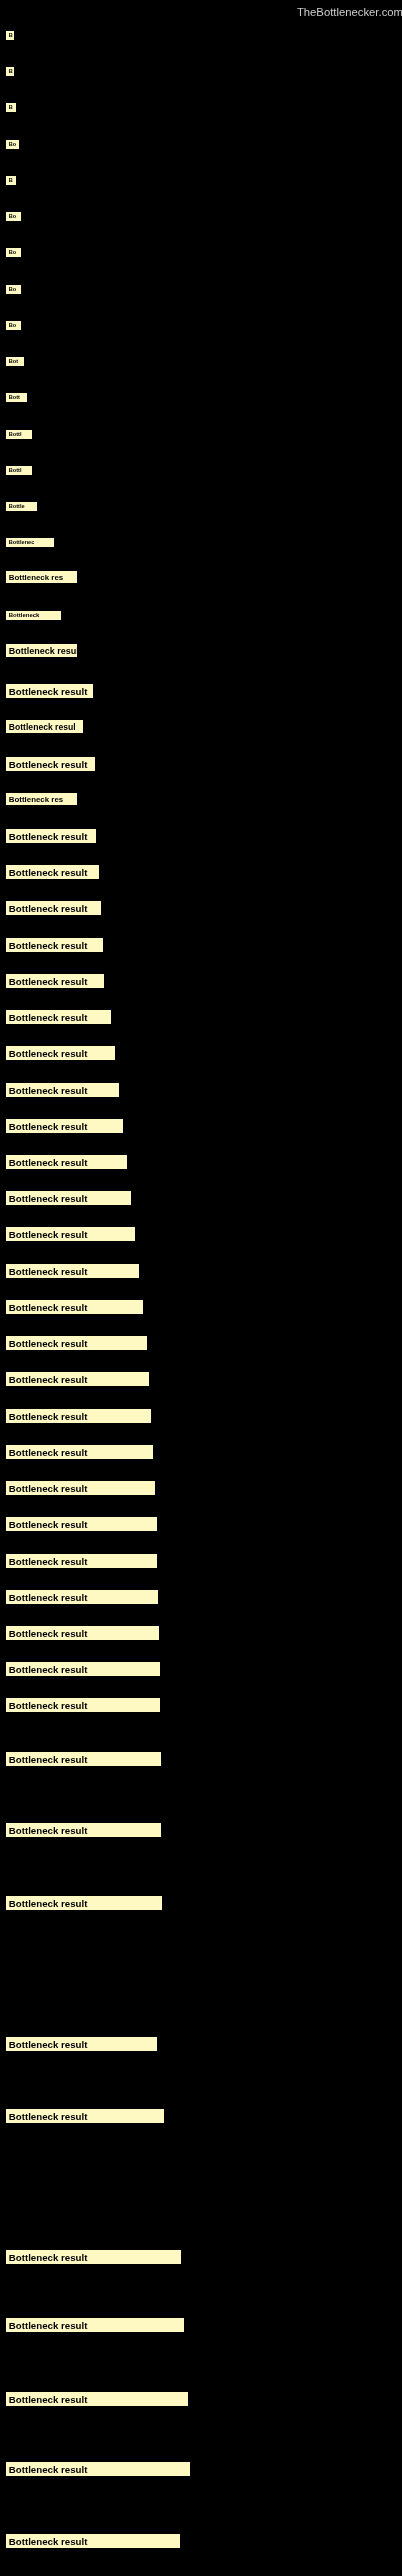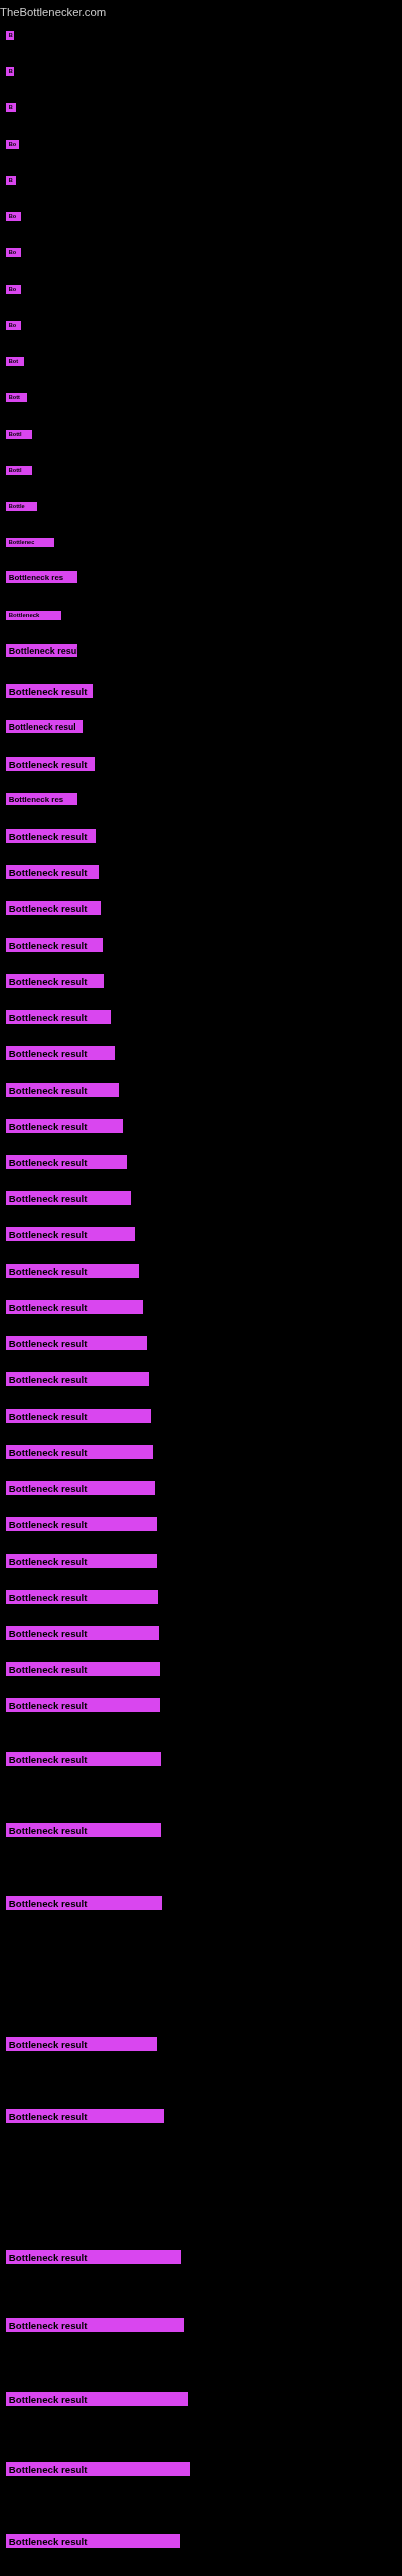--- a/index.html
+++ b/index.html
@@ -10,35 +10,35 @@
     body {
       width: 403px;
       min-height: 2576px;
       background-color: #000000;
       font-family: Arial, sans-serif;
       position: relative;
     }
     .site-title {
       color: #cccccc;
       font-size: 11.3px;
-      text-align: left;
+      text-align: right;
       padding: 6.4px 0 3.2px 0;
       position: absolute;
       top: 0;
       left: 0;
       right: 0;
     }
     .items-container {
       position: absolute;
       top: 24px;
       left: 0;
       width: 100%;
     }
     .item-label {
-      background-color: #d946ef;
+      background-color: #fef9c3;
       color: #000000;
       font-size: 8.9px;
       font-weight: bold;
       white-space: nowrap;
       overflow: hidden;
       padding: 1.6px 2.4px;
       display: inline-block;
     }
   </style>
 </head>

